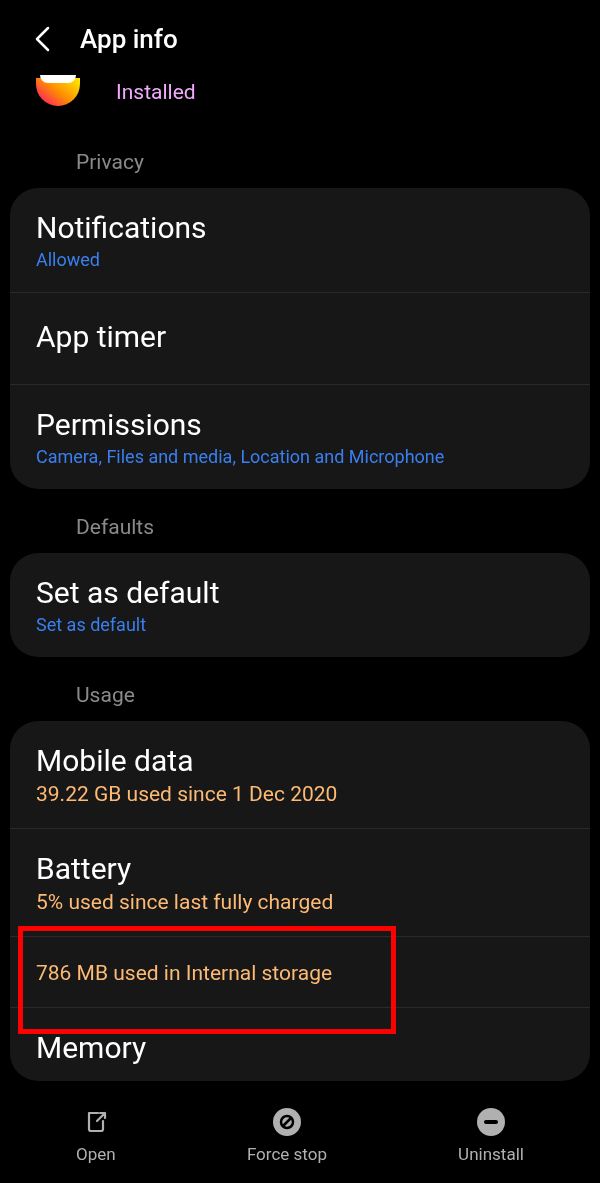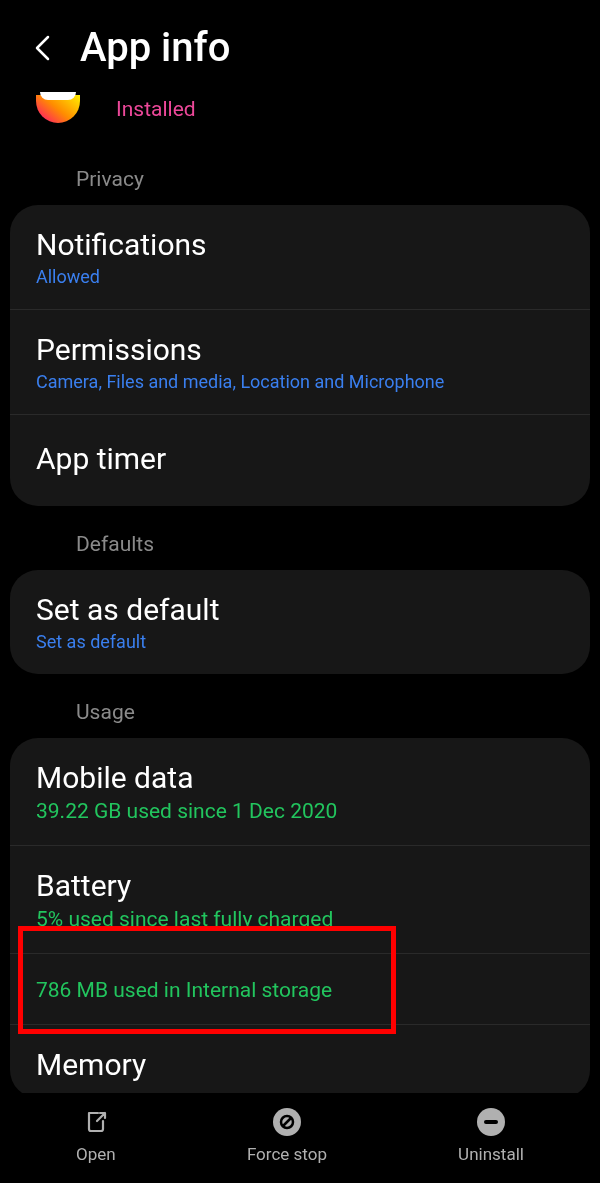--- a/index.html
+++ b/index.html
@@ -23,21 +23,21 @@
       gap: 24px;
     }
     .back-icon {
       width: 28px;
       height: 28px;
       display: flex;
       align-items: center;
       justify-content: center;
     }
     .header-title {
-      font-size: 40px;
+      font-size: 26px;
       font-weight: 500;
       color: #ffffff;
     }
     .app-row {
       display: flex;
       align-items: center;
       padding: 8px 36px 18px 36px;
       gap: 36px;
     }
     .app-icon {
@@ -52,21 +52,21 @@
       position: absolute;
       top: -3px;
       left: 4px;
       right: 4px;
       height: 8px;
       background: #ffffff;
       border-radius: 0 0 18px 18px;
     }
     .install-status {
       font-size: 21px;
-      color: #ec4899;
+      color: #f0abfc;
     }
     .section-label {
       font-size: 21px;
       color: #8a8a8a;
       padding: 26px 36px 14px 36px;
       font-weight: 400;
       margin-left: 40px;
     }
     .card {
       background: #171717;
@@ -89,21 +89,21 @@
       font-weight: 400;
       margin-bottom: 4px;
     }
     .item-subtitle-blue {
       font-size: 18px;
       color: #3a7fef;
       font-weight: 400;
     }
     .item-subtitle-gray {
       font-size: 21px;
-      color: #22c55e;
+      color: #fdba74;
       font-weight: 400;
       margin-top: 2px;
     }
     .highlight {
       border: 5px solid #ff0000;
       border-radius: 0;
       position: absolute;
       pointer-events: none;
       z-index: 10;
     }
@@ -164,26 +164,26 @@
   <div class="install-status">Installed</div>
 </div>
 
 <div class="section-label">Privacy</div>
 
 <div class="card">
   <div class="card-item">
     <div class="item-title">Notifications</div>
     <div class="item-subtitle-blue">Allowed</div>
   </div>
+  <div class="card-item no-sub">
+    <div class="item-title">App timer</div>
+  </div>
   <div class="card-item">
     <div class="item-title">Permissions</div>
     <div class="item-subtitle-blue">Camera, Files and media, Location and Microphone</div>
-  </div>
-  <div class="card-item no-sub">
-    <div class="item-title">App timer</div>
   </div>
 </div>
 
 <div class="section-label">Defaults</div>
 
 <div class="card">
   <div class="card-item">
     <div class="item-title">Set as default</div>
     <div class="item-subtitle-blue">Set as default</div>
   </div>

